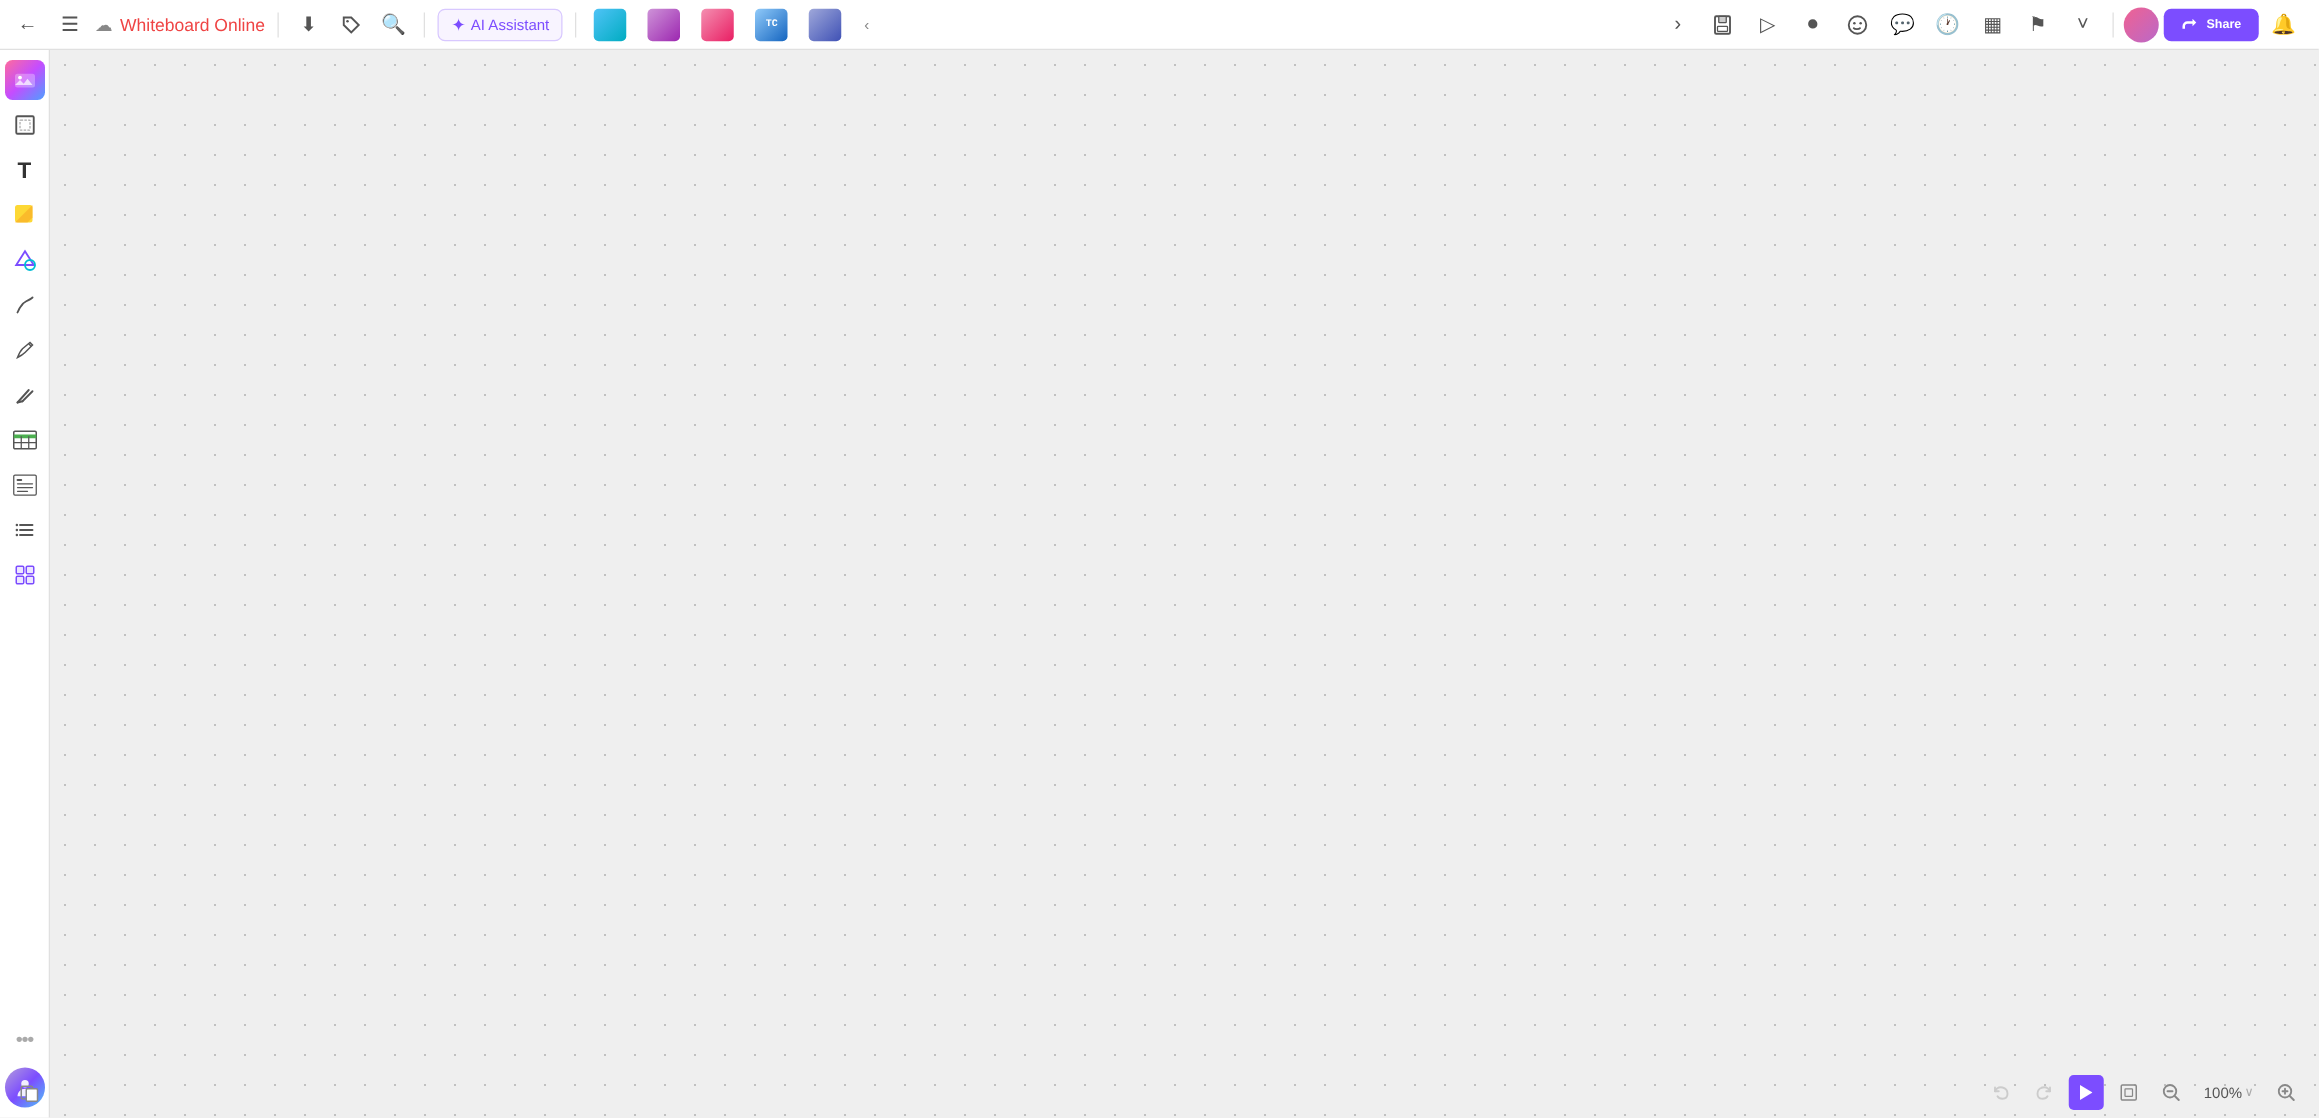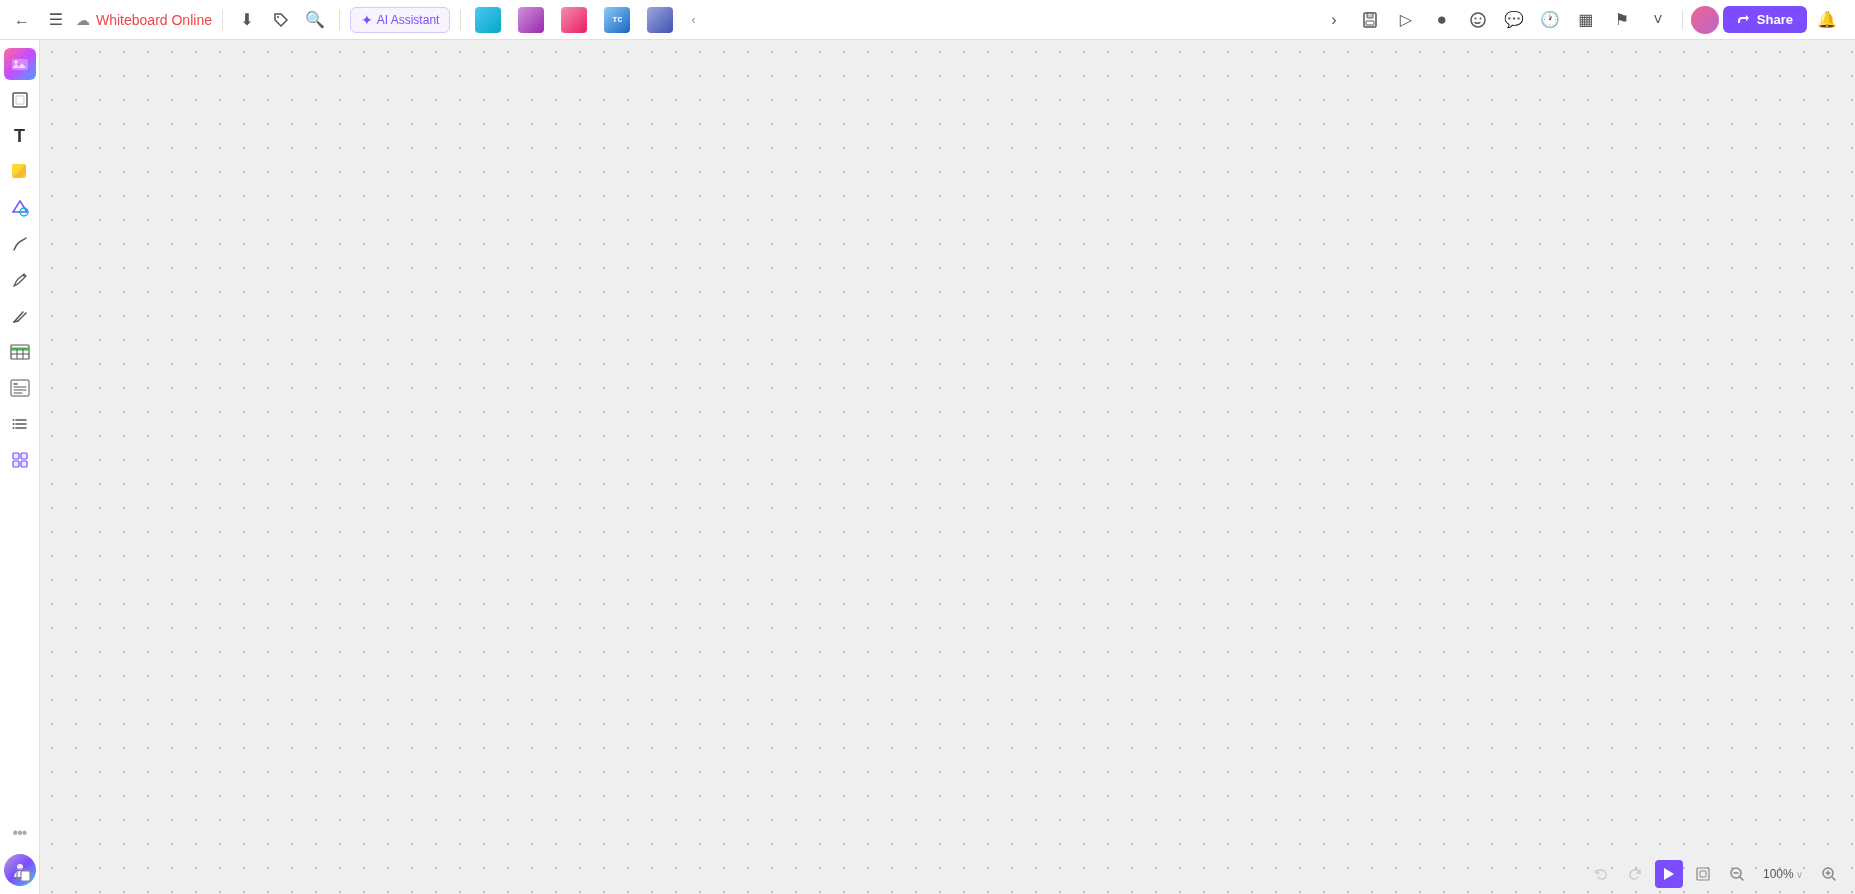--- a/index.html
+++ b/index.html
@@ -47,21 +47,21 @@
     .tb-right { display: flex; align-items: center; gap: 4px; margin-left: auto; padding-right: 12px; }
     .tb-right-btn {
       width: 32px; height: 32px; display: flex; align-items: center; justify-content: center;
       border: none; background: transparent; cursor: pointer; color: #555; font-size: 16px;
       border-radius: 6px;
     }
 
     .share-btn {
       display: flex; align-items: center; gap: 6px; padding: 6px 14px;
       background: #7c4dff; border: none; border-radius: 6px;
-      color: #fff; font-size: 13px; font-weight: 600; cursor: pointer;
+      color: #fff; font-size: 10px; font-weight: 600; cursor: pointer;
     }
     .user-avatar-top {
       width: 28px; height: 28px; border-radius: 50%; background: linear-gradient(135deg, #f06292, #ba68c8);
       display: flex; align-items: center; justify-content: center; cursor: pointer;
     }
 
     
     #sidebar {
       position: fixed; top: 40px; left: 0; bottom: 0; width: 40px;
       background: #fff; border-right: 1px solid #e0e0e0;

